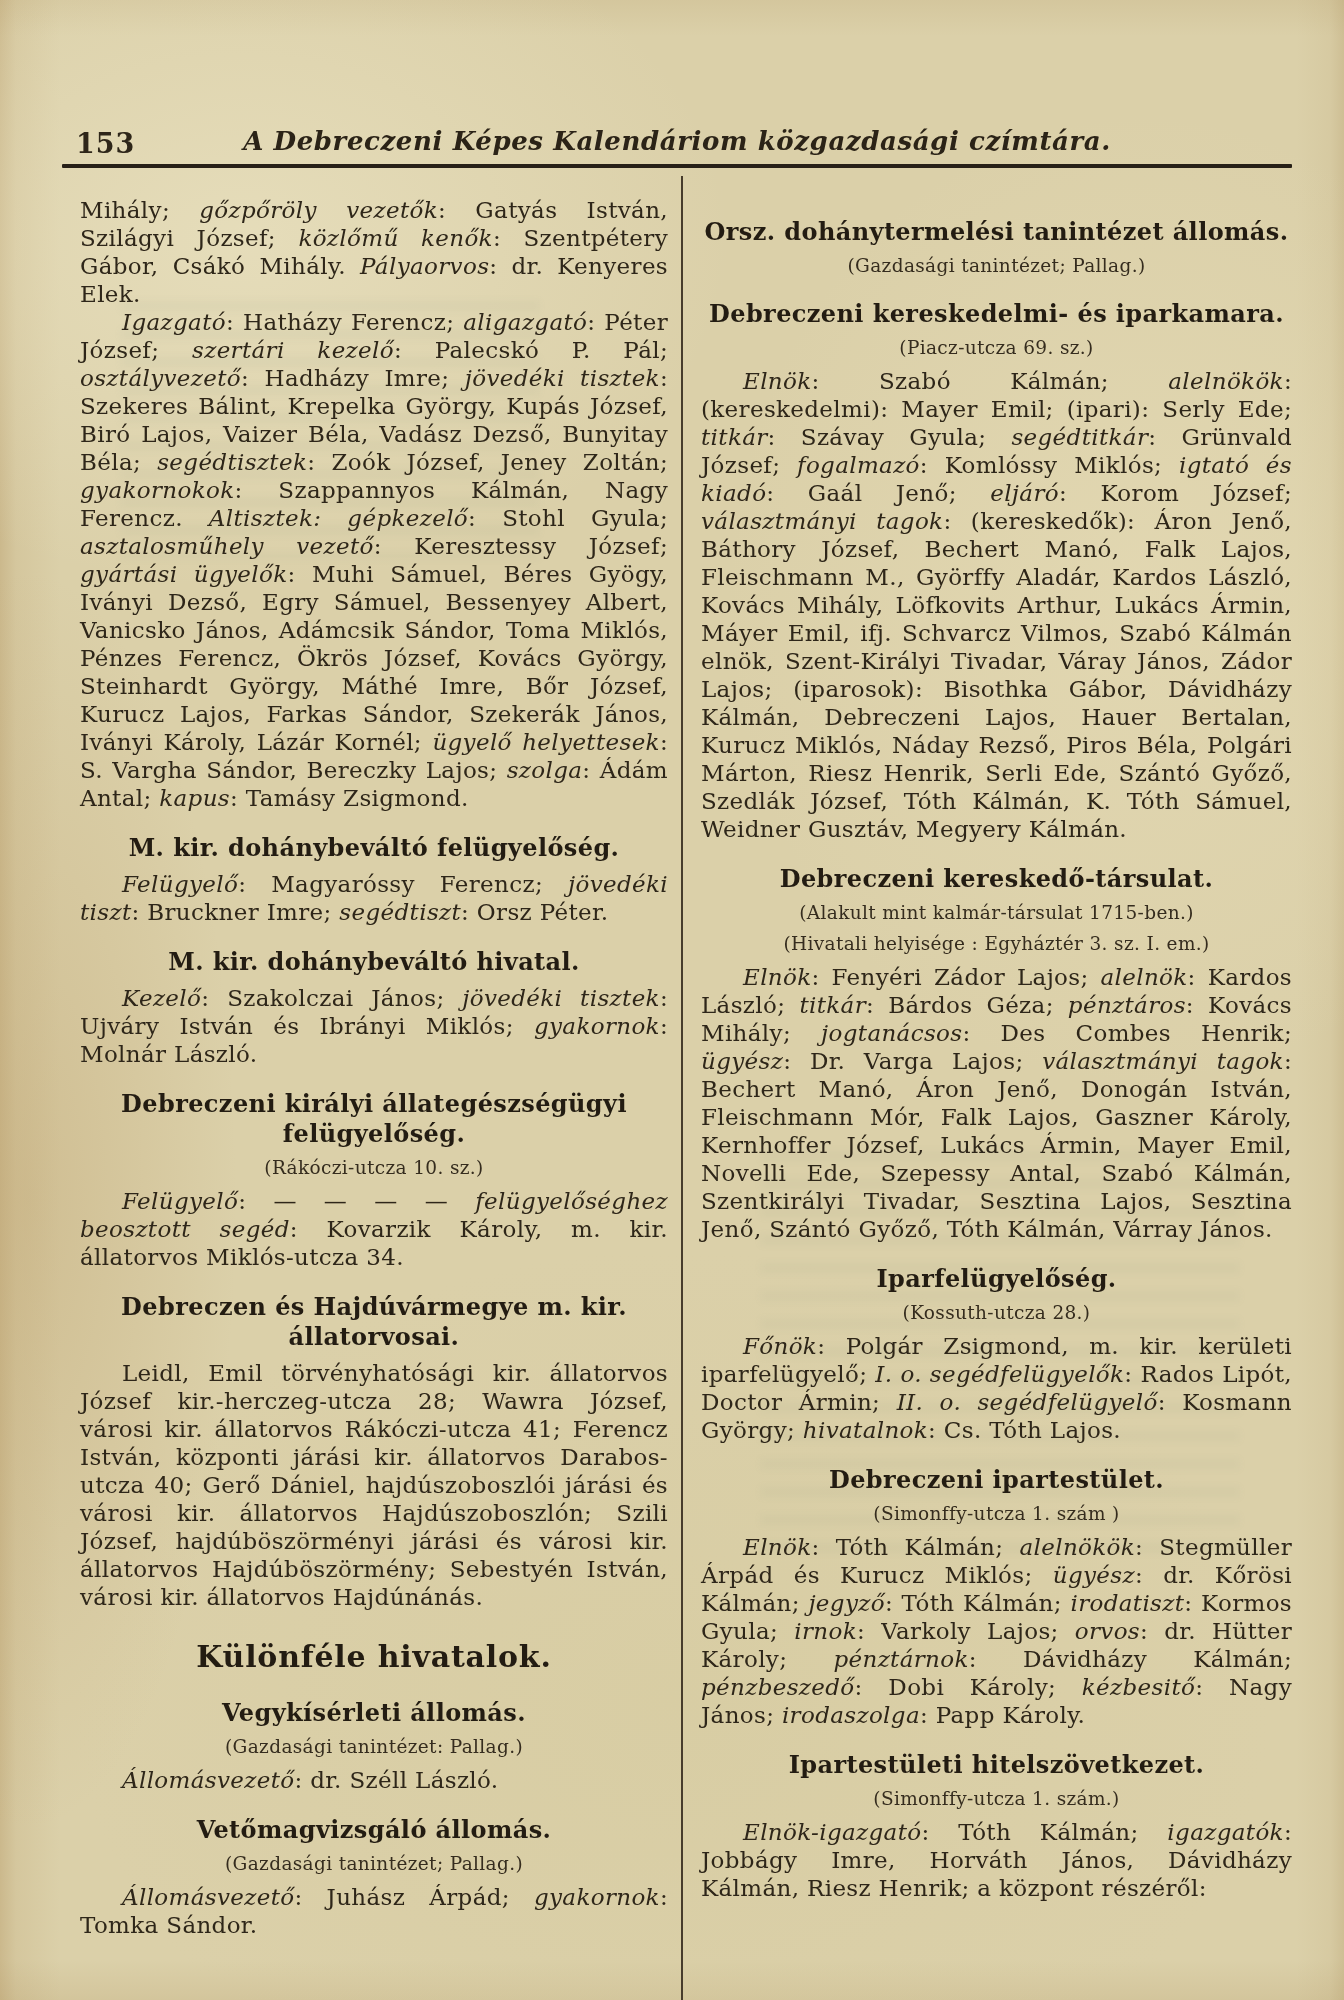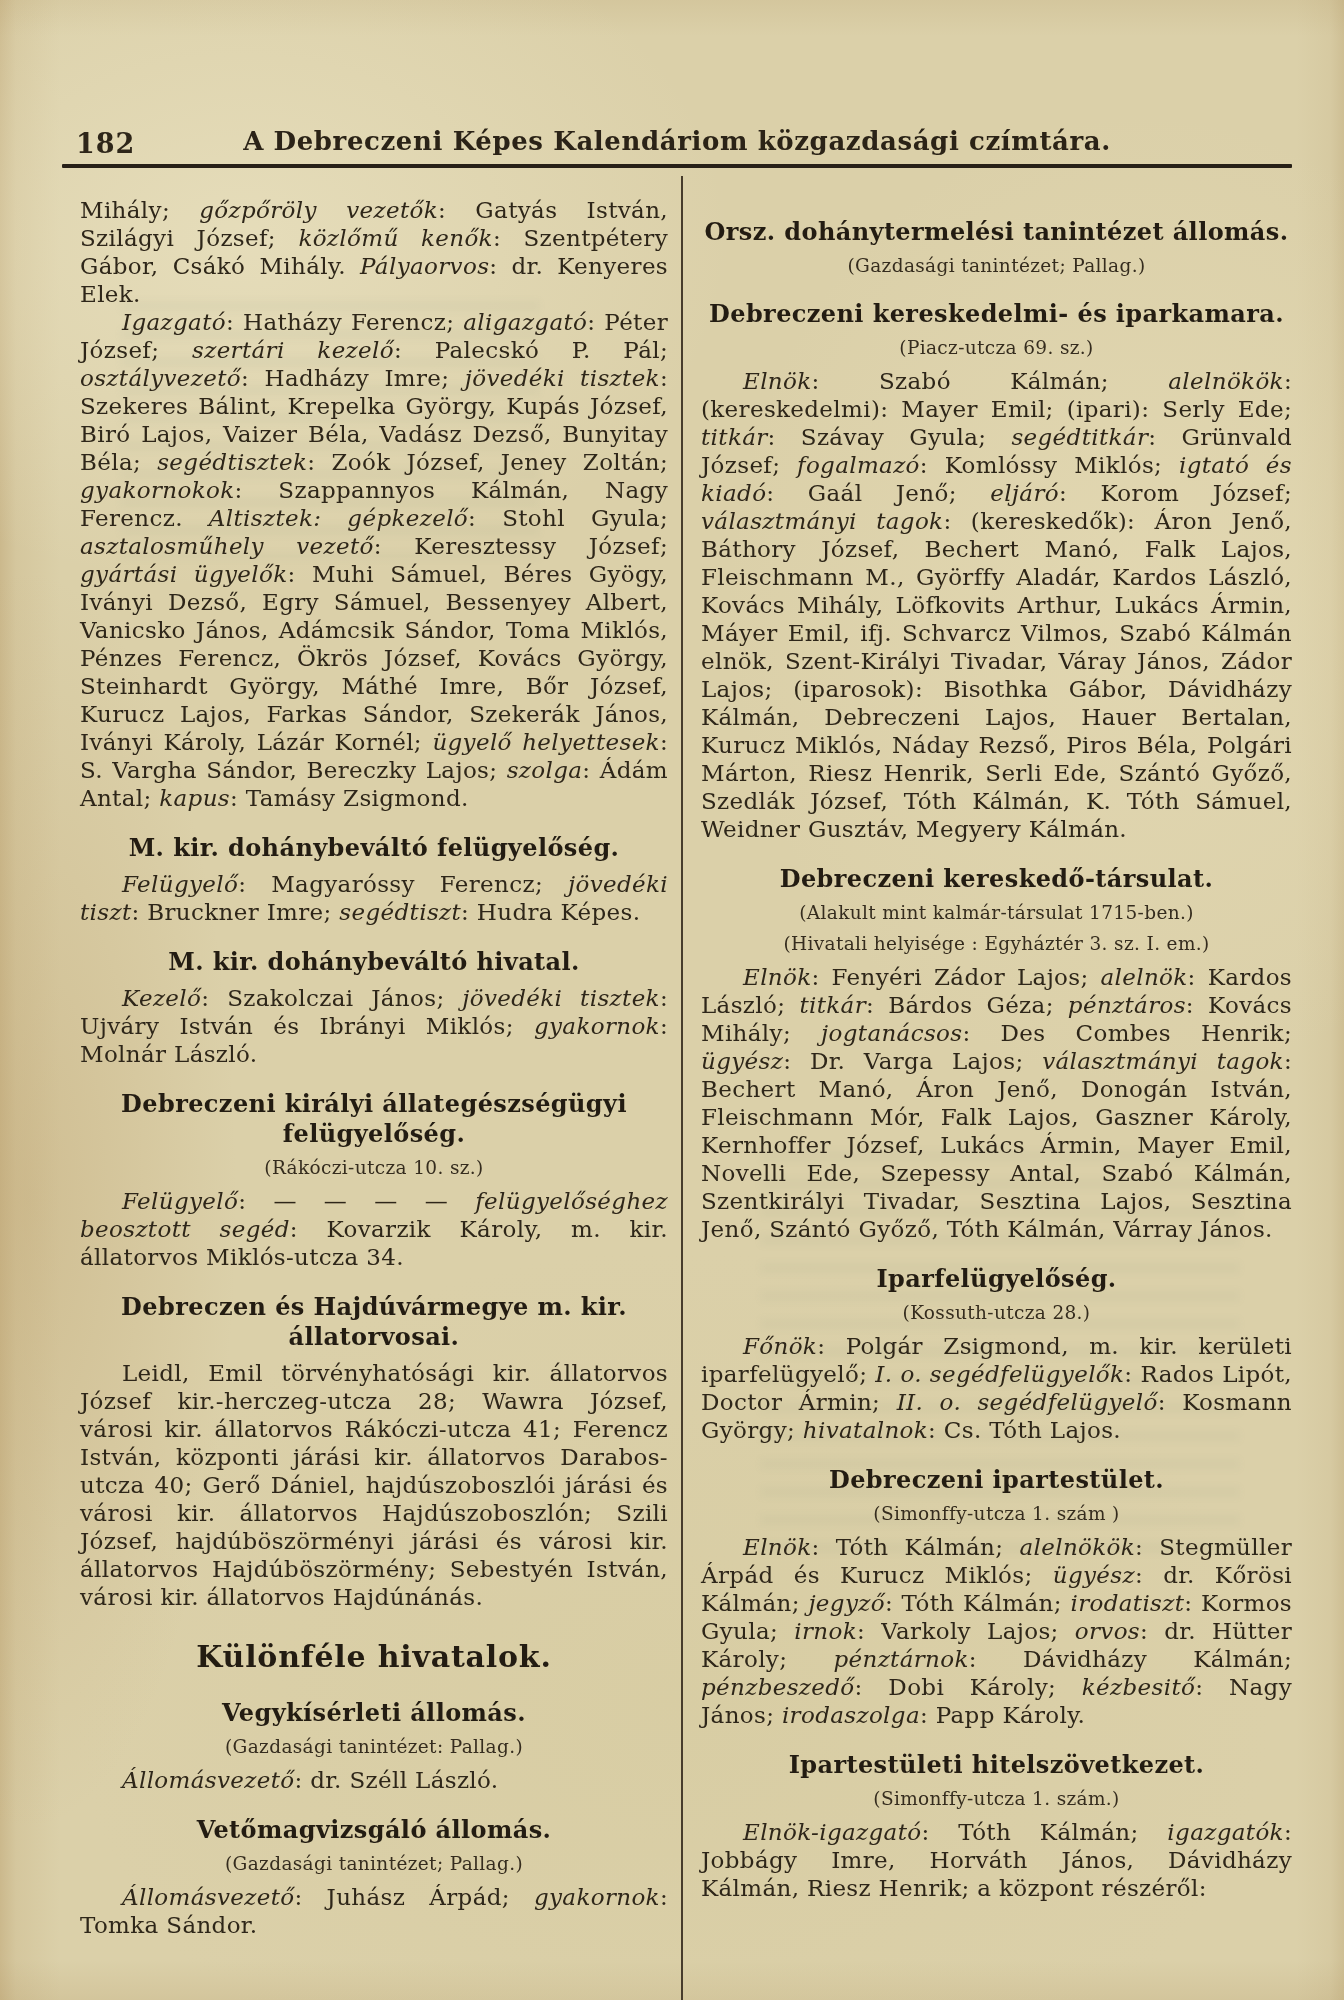--- a/index.html
+++ b/index.html
@@ -31,21 +31,21 @@
     filter: blur(3px);
     opacity: 0.5;
   }
   .header-pagenum {
     position: absolute; left: 76px; top: 128px;
     font-size: 27px; font-weight: bold; letter-spacing: 1px;
   }
   .header-title {
     position: absolute; left: 62px; right: 52px; top: 126px;
     text-align: center;
-    font-weight: 600;
+    font-style: italic; font-weight: 600;
     font-size: 26px; letter-spacing: 0.6px;
     color: #2b2317;
   }
   .header-rule {
     position: absolute; left: 62px; top: 164px;
     width: 1230px; height: 4px;
     background: #272017;
     border-radius: 1px;
   }
   .column-divider {
@@ -82,31 +82,31 @@
     color: #352c1e;
   }
   i { font-style: italic; }
 </style>
 </head>
 <body>
 
 <div class="showthrough" style="left:120px; top:300px; width:420px; height:260px;"></div>
 <div class="showthrough" style="left:760px; top:1150px; width:480px; height:420px;"></div>
 
-<div class="header-pagenum">182</div>
+<div class="header-pagenum">153</div>
 <div class="header-title">A Debreczeni Képes Kalendáriom közgazdasági czímtára.</div>
 <div class="header-rule"></div>
 
 <div class="column-divider"></div>
 
 <div class="col col-left">
     <p class="para noindent"><span>Mihály; </span><i>gőzpőröly vezetők</i><span>: Gatyás István, Szilágyi József; </span><i>közlőmű kenők</i><span>: Szentpétery Gábor, Csákó Mihály. </span><i>Pályaorvos</i><span>: dr. Kenyeres Elek.</span></p>
     <p class="para"><i>Igazgató</i><span>: Hatházy Ferencz; </span><i>aligazgató</i><span>: Péter József; </span><i>szertári kezelő</i><span>: Palecskó P. Pál; </span><i>osztályvezető</i><span>: Hadházy Imre; </span><i>jövedéki tisztek</i><span>: Szekeres Bálint, Krepelka György, Kupás József, Biró Lajos, Vaizer Béla, Vadász Dezső, Bunyitay Béla; </span><i>segédtisztek</i><span>: Zoók József, Jeney Zoltán; </span><i>gyakornokok</i><span>: Szappannyos Kálmán, Nagy Ferencz. </span><i>Altisztek: gépkezelő</i><span>: Stohl Gyula; </span><i>asztalosműhely vezető</i><span>: Keresztessy József; </span><i>gyártási ügyelők</i><span>: Muhi Sámuel, Béres Gyögy, Iványi Dezső, Egry Sámuel, Bessenyey Albert, Vanicsko János, Adámcsik Sándor, Toma Miklós, Pénzes Ferencz, Ökrös József, Kovács György, Steinhardt György, Máthé Imre, Bőr József, Kurucz Lajos, Farkas Sándor, Szekerák János, Iványi Károly, Lázár Kornél; </span><i>ügyelő helyettesek</i><span>: S. Vargha Sándor, Bereczky Lajos; </span><i>szolga</i><span>: Ádám Antal; </span><i>kapus</i><span>: Tamásy Zsigmond.</span></p>
     <div class="heading">M. kir. dohánybeváltó felügyelőség.</div>
-    <p class="para"><i>Felügyelő</i><span>: Magyaróssy Ferencz; </span><i>jövedéki tiszt</i><span>: Bruckner Imre; </span><i>segédtiszt</i><span>: Hudra Képes.</span></p>
+    <p class="para"><i>Felügyelő</i><span>: Magyaróssy Ferencz; </span><i>jövedéki tiszt</i><span>: Bruckner Imre; </span><i>segédtiszt</i><span>: Orsz Péter.</span></p>
     <div class="heading">M. kir. dohánybeváltó hivatal.</div>
     <p class="para"><i>Kezelő</i><span>: Szakolczai János; </span><i>jövedéki tisztek</i><span>: Ujváry István és Ibrányi Miklós; </span><i>gyakornok</i><span>: Molnár László.</span></p>
     <div class="heading">Debreczeni királyi állategészségügyi felügyelőség.</div>
     <div class="caption">(Rákóczi-utcza 10. sz.)</div>
     <p class="para"><i>Felügyelő</i><span>: — — — — </span><i>felügyelőséghez beosztott segéd</i><span>: Kovarzik Károly, m. kir. állatorvos Miklós-utcza 34.</span></p>
     <div class="heading">Debreczen és Hajdúvármegye m. kir. állatorvosai.</div>
     <p class="para"><span>Leidl, Emil törvényhatósági kir. állatorvos József kir.-herczeg-utcza 28; Wawra József, városi kir. állatorvos Rákóczi-utcza 41; Ferencz István, központi járási kir. állatorvos Darabos-utcza 40; Gerő Dániel, hajdúszoboszlói járási és városi kir. állatorvos Hajdúszoboszlón; Szili József, hajdúböszörményi járási és városi kir. állatorvos Hajdúböszörmény; Sebestyén István, városi kir. állatorvos Hajdúnánás.</span></p>
     <div class="heading_large">Különféle hivatalok.</div>
     <div class="heading">Vegykísérleti állomás.</div>
     <div class="caption">(Gazdasági tanintézet: Pallag.)</div>

